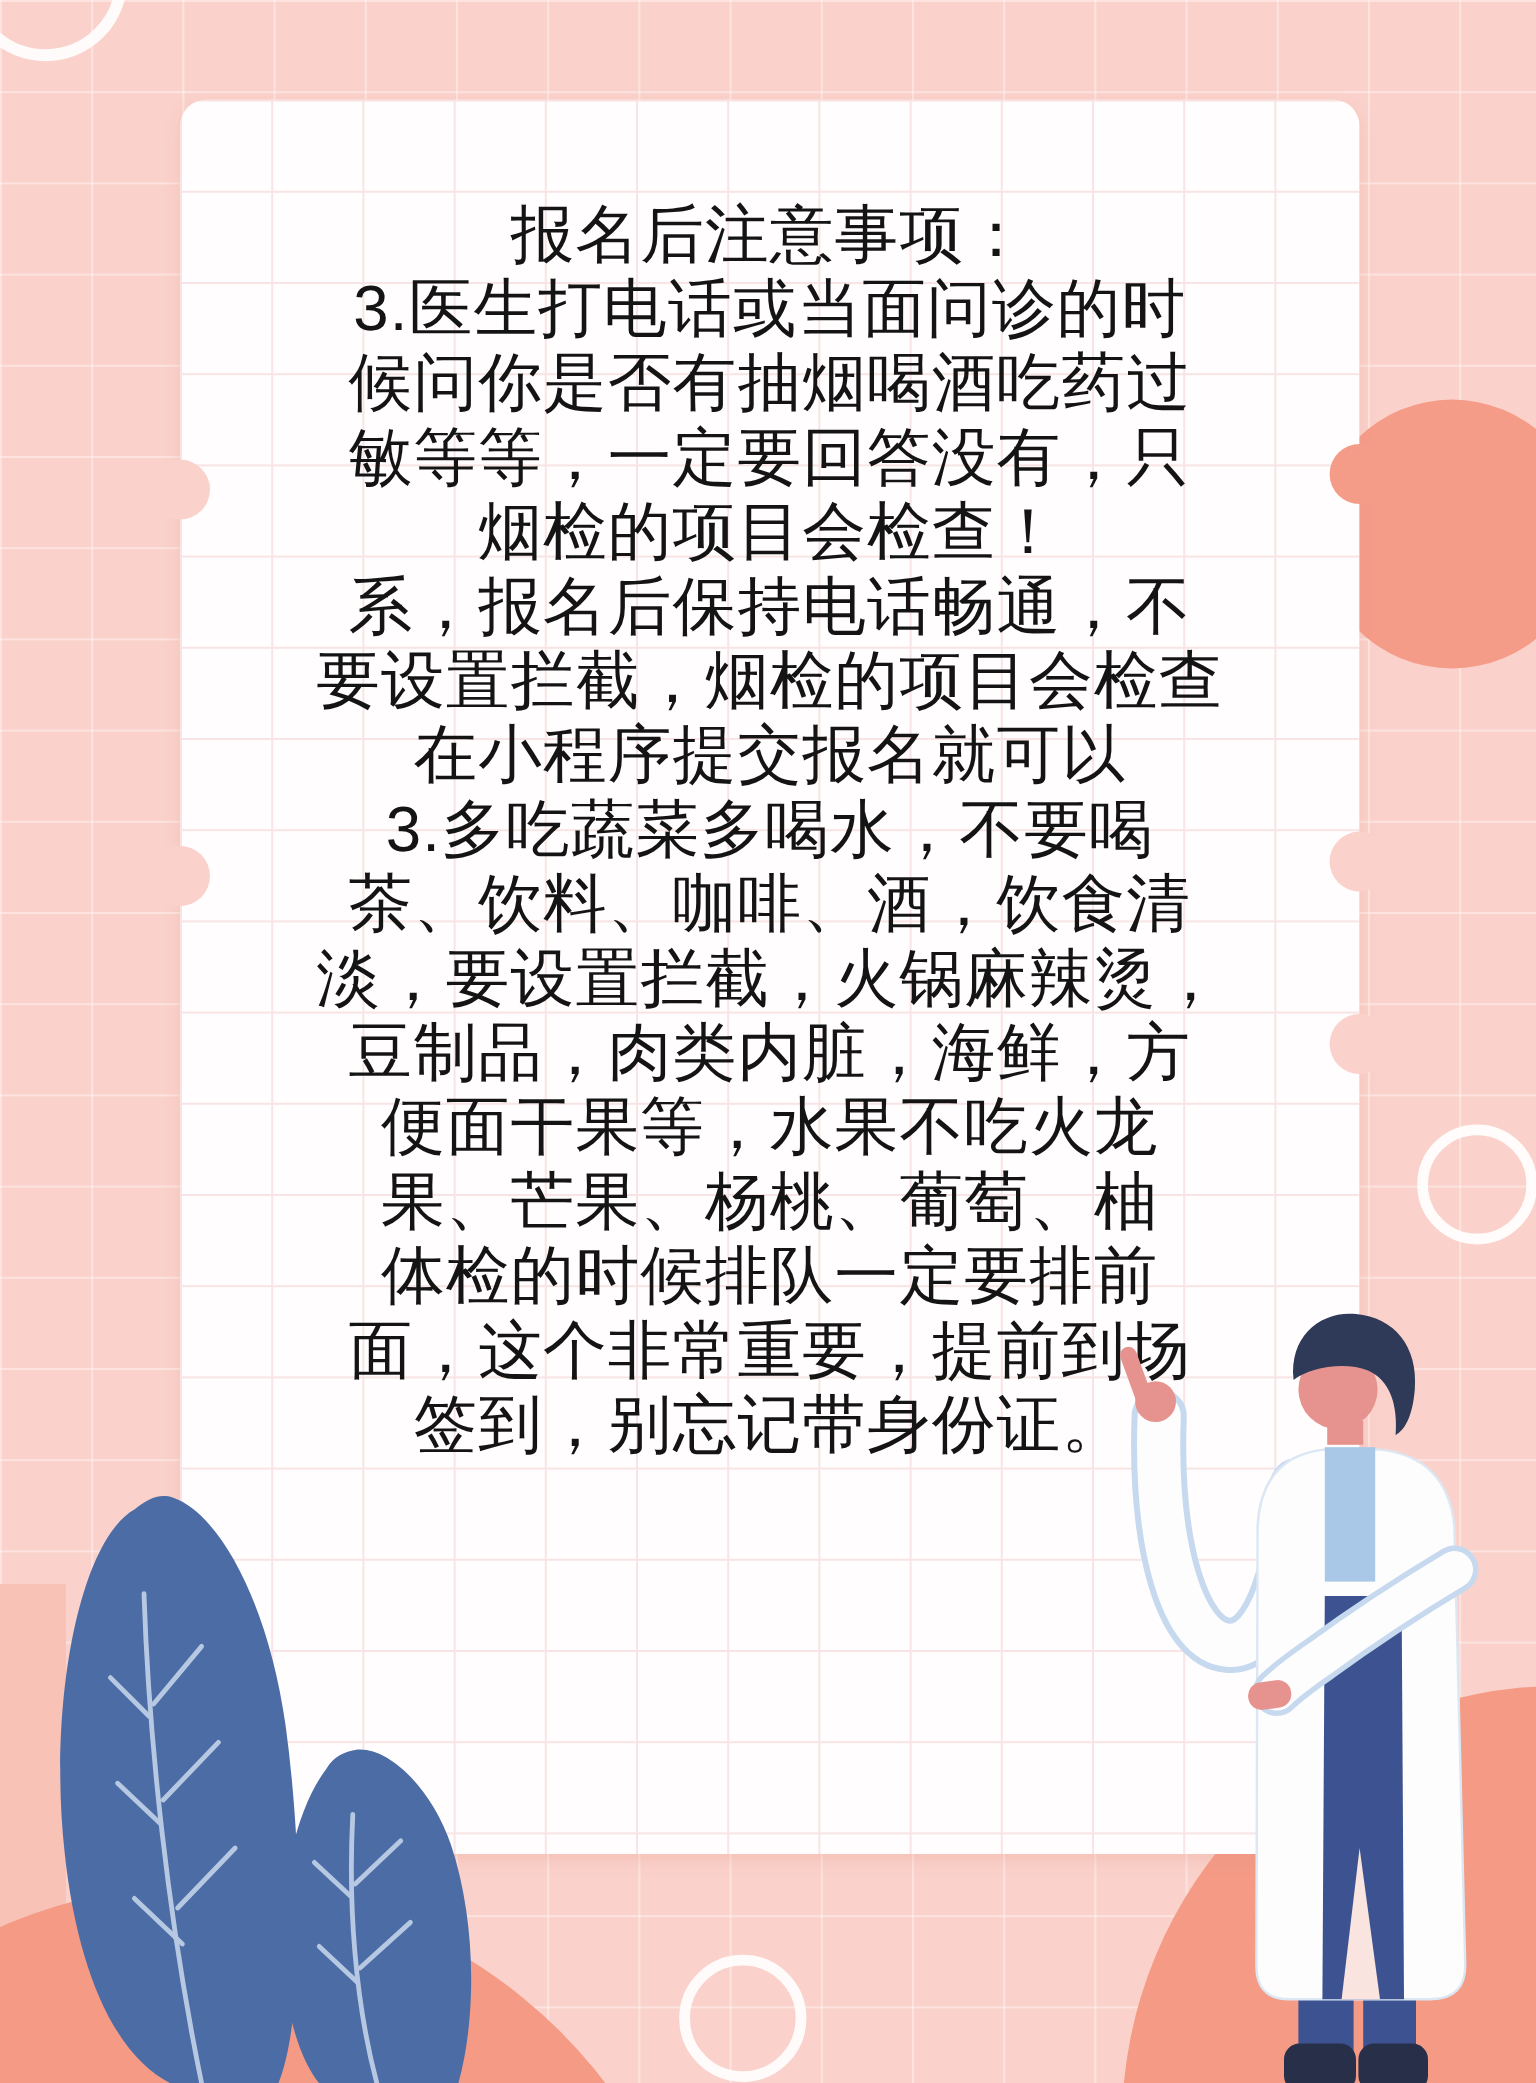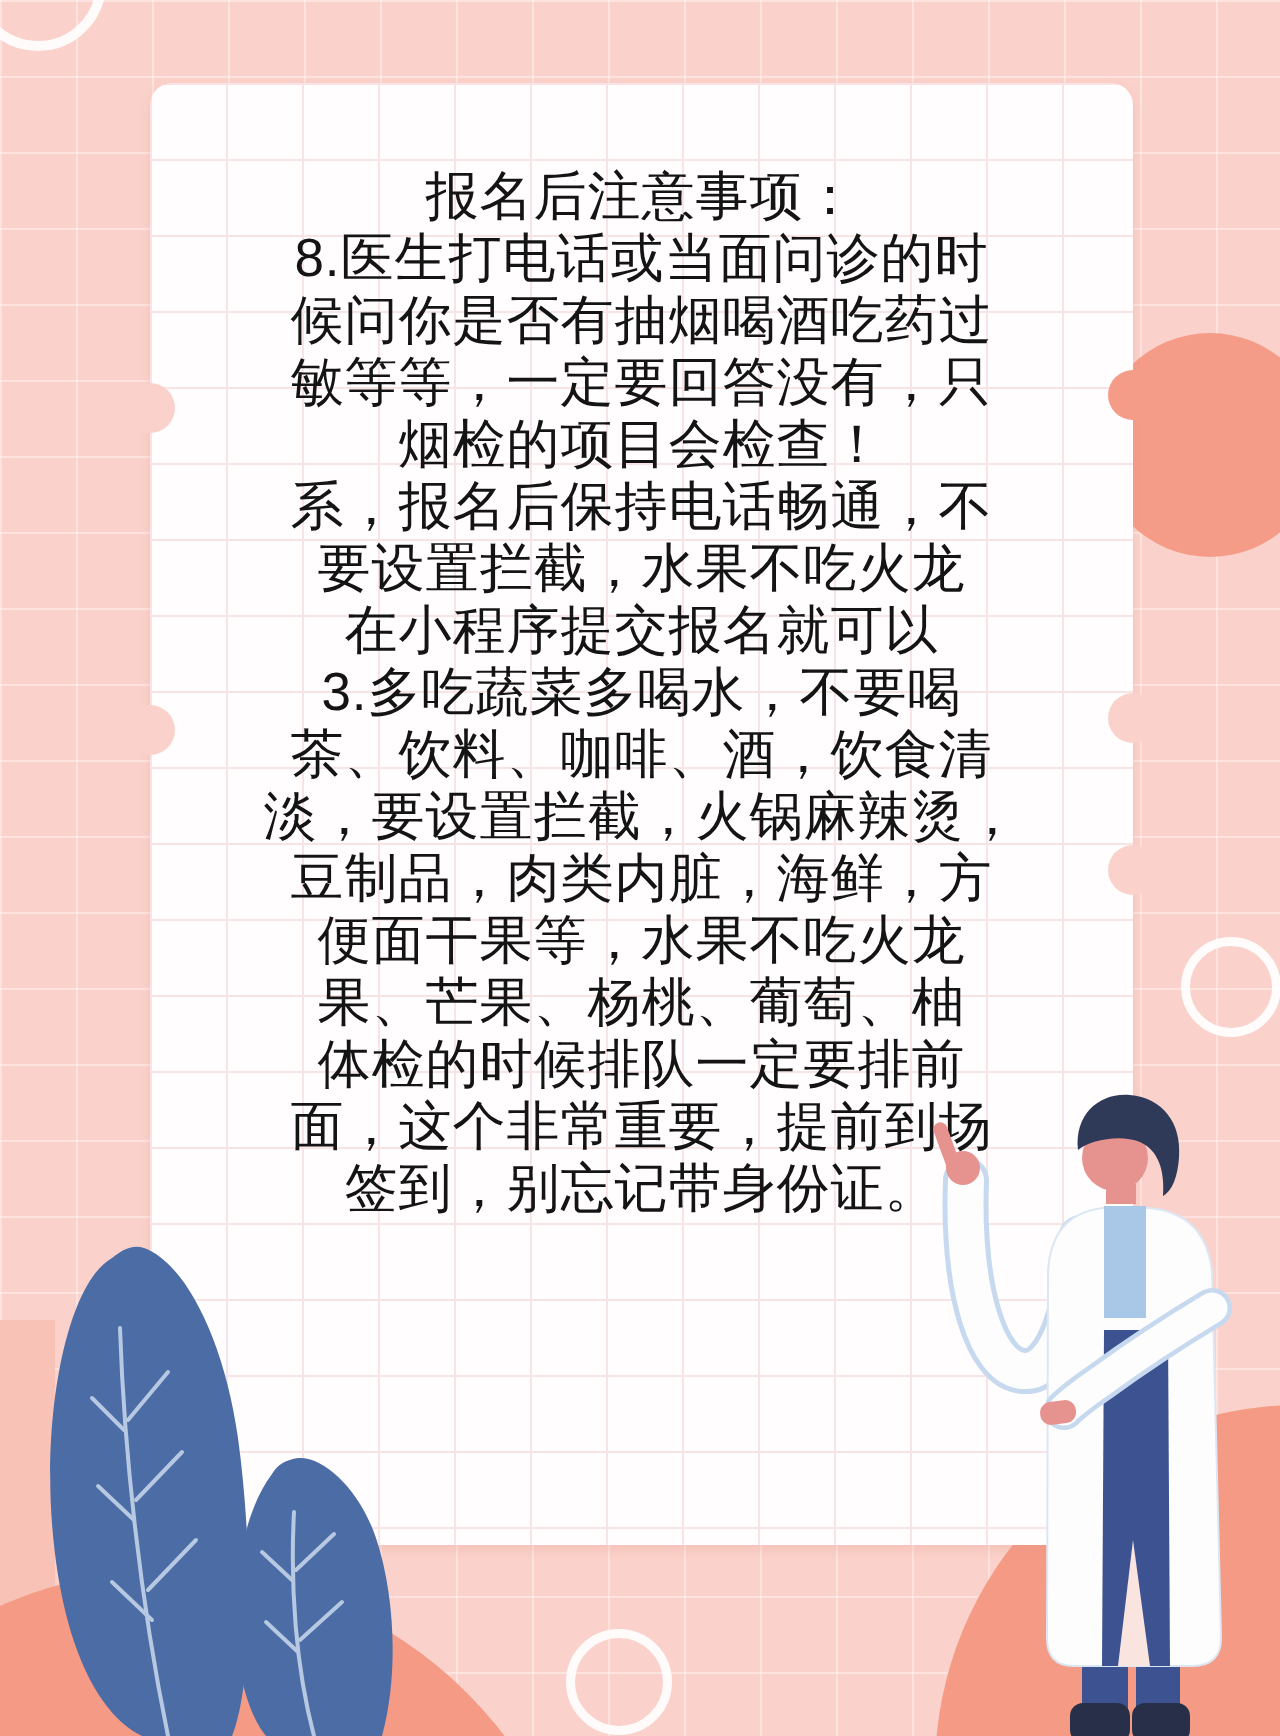--- a/index.html
+++ b/index.html
@@ -101,26 +101,26 @@
 <div class="notch salmon notch-r1"></div>
 <div class="notch pink notch-r2"></div>
 <div class="notch pink notch-r3"></div>
 
 <div class="shape ring ring-right"></div>
 <div class="shape ring ring-bottom"></div>
 
 <div class="text-block">
   <div class="text-line">报名后注意事项：</div>
   <div>
-      <div class="text-line">8.医生打电话或当面问诊的时</div>
+      <div class="text-line">3.医生打电话或当面问诊的时</div>
       <div class="text-line">候问你是否有抽烟喝酒吃药过</div>
       <div class="text-line">敏等等，一定要回答没有，只</div>
       <div class="text-line">烟检的项目会检查！</div>
       <div class="text-line">系，报名后保持电话畅通，不</div>
-      <div class="text-line">要设置拦截，水果不吃火龙</div>
+      <div class="text-line">要设置拦截，烟检的项目会检查</div>
       <div class="text-line">在小程序提交报名就可以</div>
       <div class="text-line">3.多吃蔬菜多喝水，不要喝</div>
       <div class="text-line">茶、饮料、咖啡、酒，饮食清</div>
       <div class="text-line">淡，要设置拦截，火锅麻辣烫，</div>
       <div class="text-line">豆制品，肉类内脏，海鲜，方</div>
       <div class="text-line">便面干果等，水果不吃火龙</div>
       <div class="text-line">果、芒果、杨桃、葡萄、柚</div>
       <div class="text-line">体检的时候排队一定要排前</div>
       <div class="text-line">面，这个非常重要，提前到场</div>
       <div class="text-line">签到，别忘记带身份证。</div>

